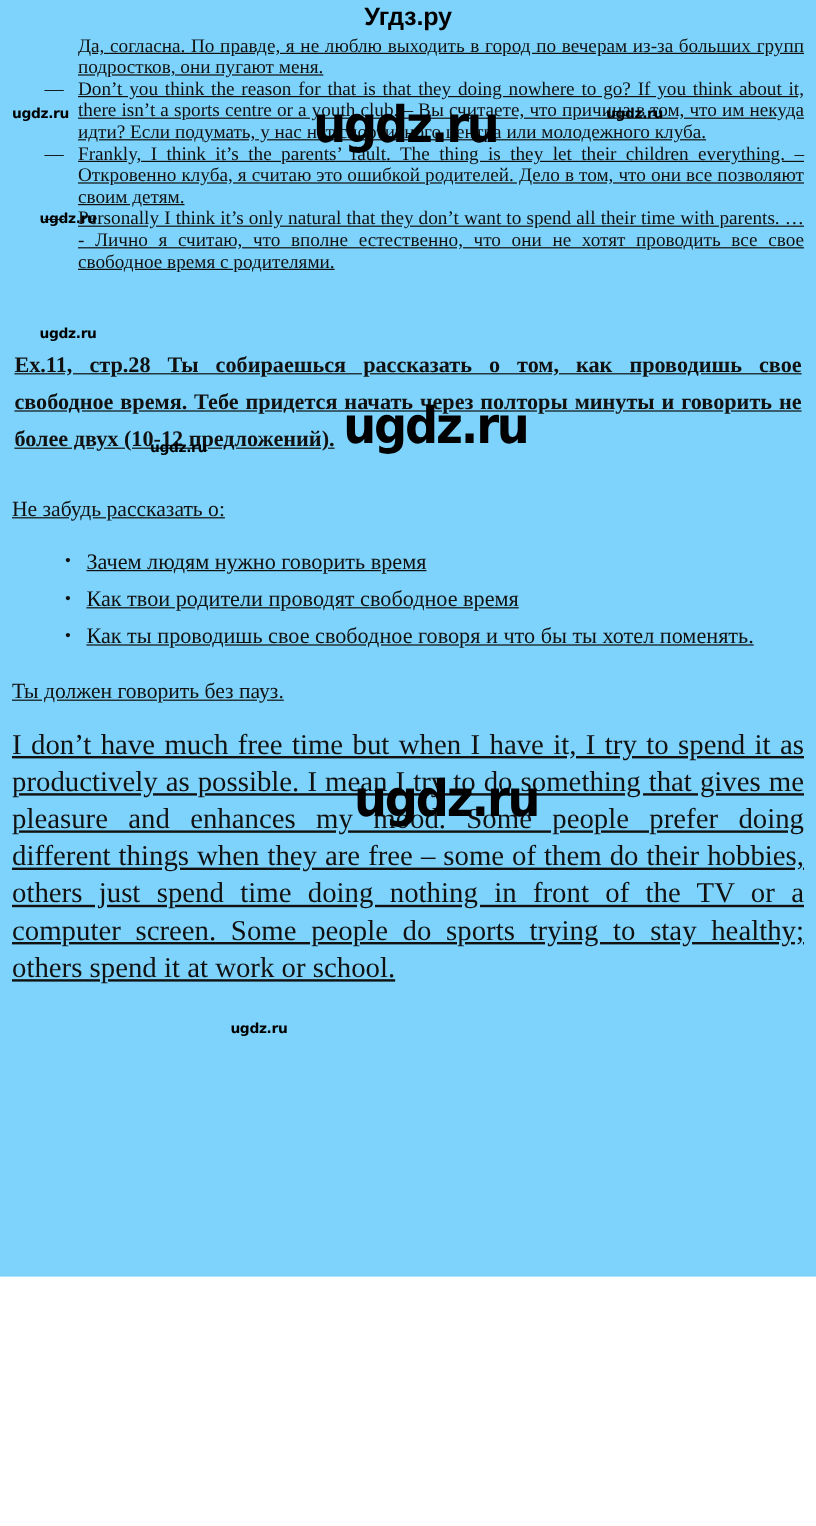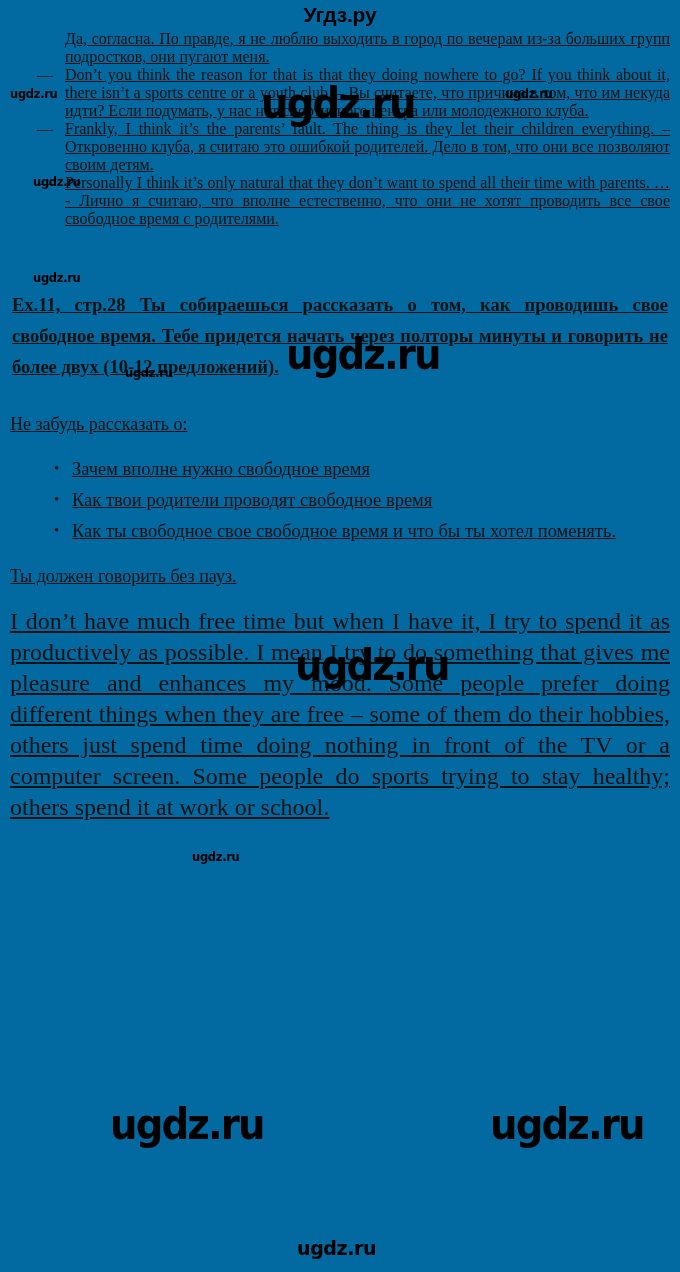--- a/index.html
+++ b/index.html
@@ -7,23 +7,23 @@
     padding: 0;
     background: #ffffff;
   }
   body {
     font-family: "Liberation Serif", "DejaVu Serif", serif;
     color: #111;
   }
   .page {
     position: relative;
     width: 680px;
-    height: 1272px;
+    height: 1064px;
     overflow: hidden;
-    background: #0369a1;
+    background: #7dd3fc;
   }
 
   
   .site-header {
     position: absolute;
     top: 0;
     left: 0;
     width: 680px;
     text-align: center;
     font-family: "Liberation Sans", "DejaVu Sans", sans-serif;
@@ -164,29 +164,29 @@
 
     <div class="spacer-md"></div>
 
     <p class="plain-para">Не забудь рассказать о:</p>
 
     <div class="spacer-sm"></div>
 
     <ul class="bullets">
       <li>
         <span class="bullet-dot">•</span>
-        <span>Зачем вполне нужно свободное время</span>
+        <span>Зачем людям нужно говорить время</span>
       </li>
       <li>
         <span class="bullet-dot">•</span>
         <span>Как твои родители проводят свободное время</span>
       </li>
       <li>
         <span class="bullet-dot">•</span>
-        <span>Как ты свободное свое свободное время и что бы ты хотел поменять.</span>
+        <span>Как ты проводишь свое свободное говоря и что бы ты хотел поменять.</span>
       </li>
     </ul>
 
     <div class="spacer-sm"></div>
 
     <p class="plain-para">Ты должен говорить без пауз.</p>
 
     <div class="spacer-sm"></div>
 
     <p class="essay-para">I don’t have much free time but when I have it, I try to spend it as productively as possible. I mean I try to do something that gives me pleasure and enhances my mood. Some people prefer doing different things when they are free – some of them do their hobbies, others just spend time doing nothing in front of the TV or a computer screen. Some people do sports trying to stay healthy; others spend it at work or school.</p>

